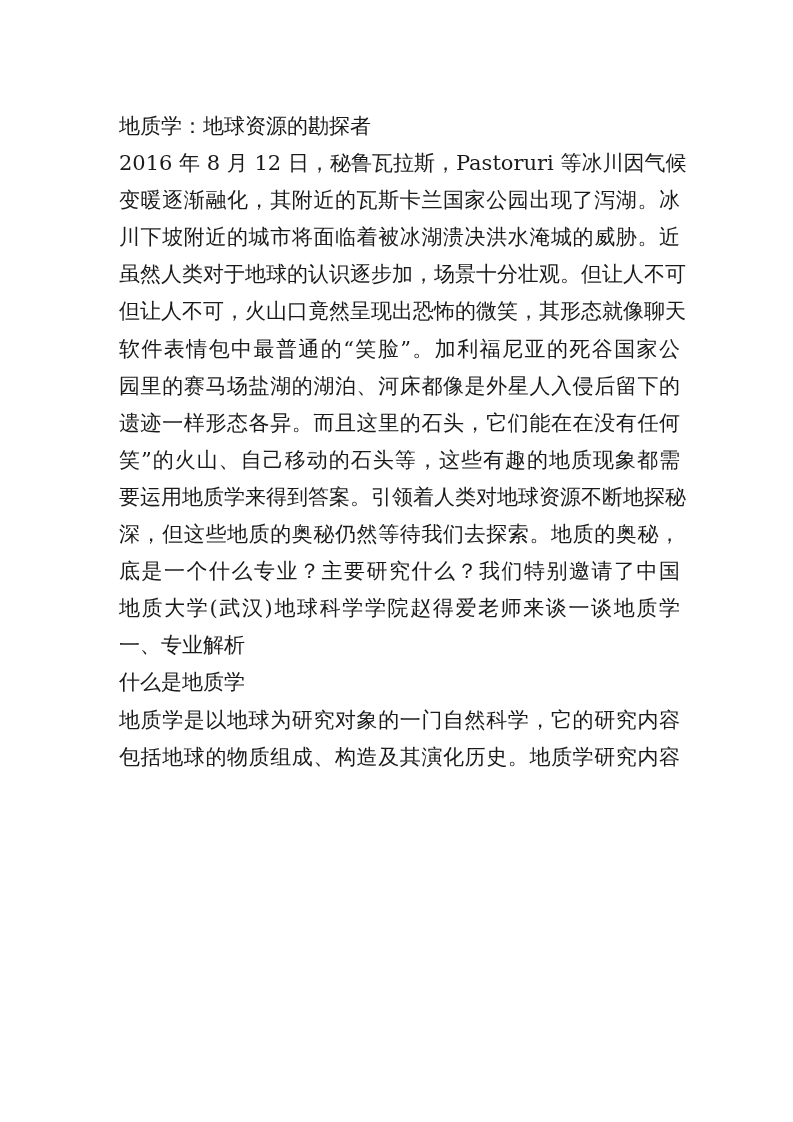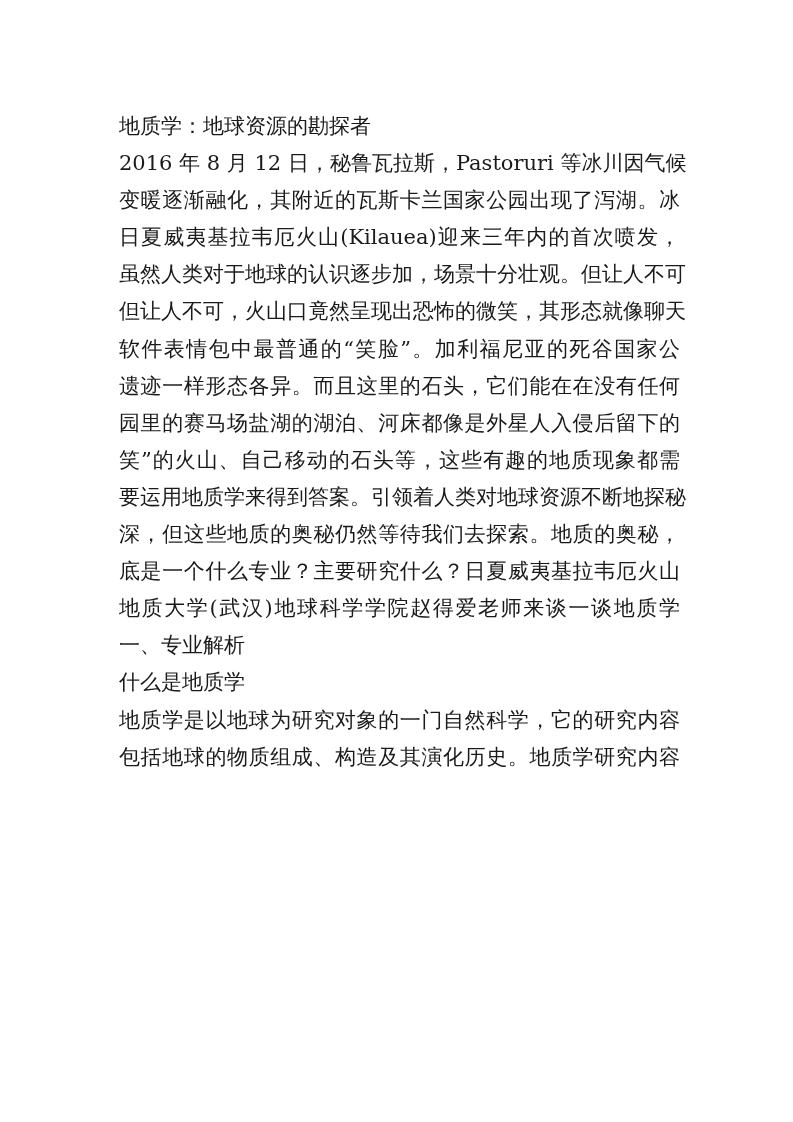--- a/index.html
+++ b/index.html
@@ -34,48 +34,48 @@
     <div class="line">地质学：地球资源的勘探者</div>
 
     <div>
       <div class="line">
           <span class="just">2016 年 8 月 12 日，秘鲁瓦拉斯，Pastoruri 等冰川因气候</span>
         </div>
       <div class="line">
           <span class="just">变暖逐渐融化，其附近的瓦斯卡兰国家公园出现了泻湖。冰</span>
         </div>
       <div class="line">
-          <span class="just">日夏威夷基拉韦厄火山(Kilauea)迎来三年内的首次喷发，</span>
+          <span class="just">川下坡附近的城市将面临着被冰湖溃决洪水淹城的威胁。近</span>
         </div>
       <div class="line">
           <span class="just">虽然人类对于地球的认识逐步加，场景十分壮观。但让人不可</span>
         </div>
       <div class="line">
           <span class="just">但让人不可，火山口竟然呈现出恐怖的微笑，其形态就像聊天</span>
         </div>
       <div class="line">
           <span class="just">软件表情包中最普通的“笑脸”。加利福尼亚的死谷国家公</span>
         </div>
       <div class="line">
-          <span class="just">遗迹一样形态各异。而且这里的石头，它们能在在没有任何</span>
+          <span class="just">园里的赛马场盐湖的湖泊、河床都像是外星人入侵后留下的</span>
         </div>
       <div class="line">
-          <span class="just">园里的赛马场盐湖的湖泊、河床都像是外星人入侵后留下的</span>
+          <span class="just">遗迹一样形态各异。而且这里的石头，它们能在在没有任何</span>
         </div>
       <div class="line">
           <span class="just">笑”的火山、自己移动的石头等，这些有趣的地质现象都需</span>
         </div>
       <div class="line">
           <span class="just">要运用地质学来得到答案。引领着人类对地球资源不断地探秘</span>
         </div>
       <div class="line">
           <span class="just">深，但这些地质的奥秘仍然等待我们去探索。地质的奥秘，</span>
         </div>
       <div class="line">
-          <span class="just">底是一个什么专业？主要研究什么？日夏威夷基拉韦厄火山</span>
+          <span class="just">底是一个什么专业？主要研究什么？我们特别邀请了中国</span>
         </div>
       <div class="line">
           <span class="just">地质大学(武汉)地球科学学院赵得爱老师来谈一谈地质学</span>
         </div>
     </div>
 
     <div class="line">一、专业解析</div>
     <div class="line">什么是地质学</div>
 
     <div>

